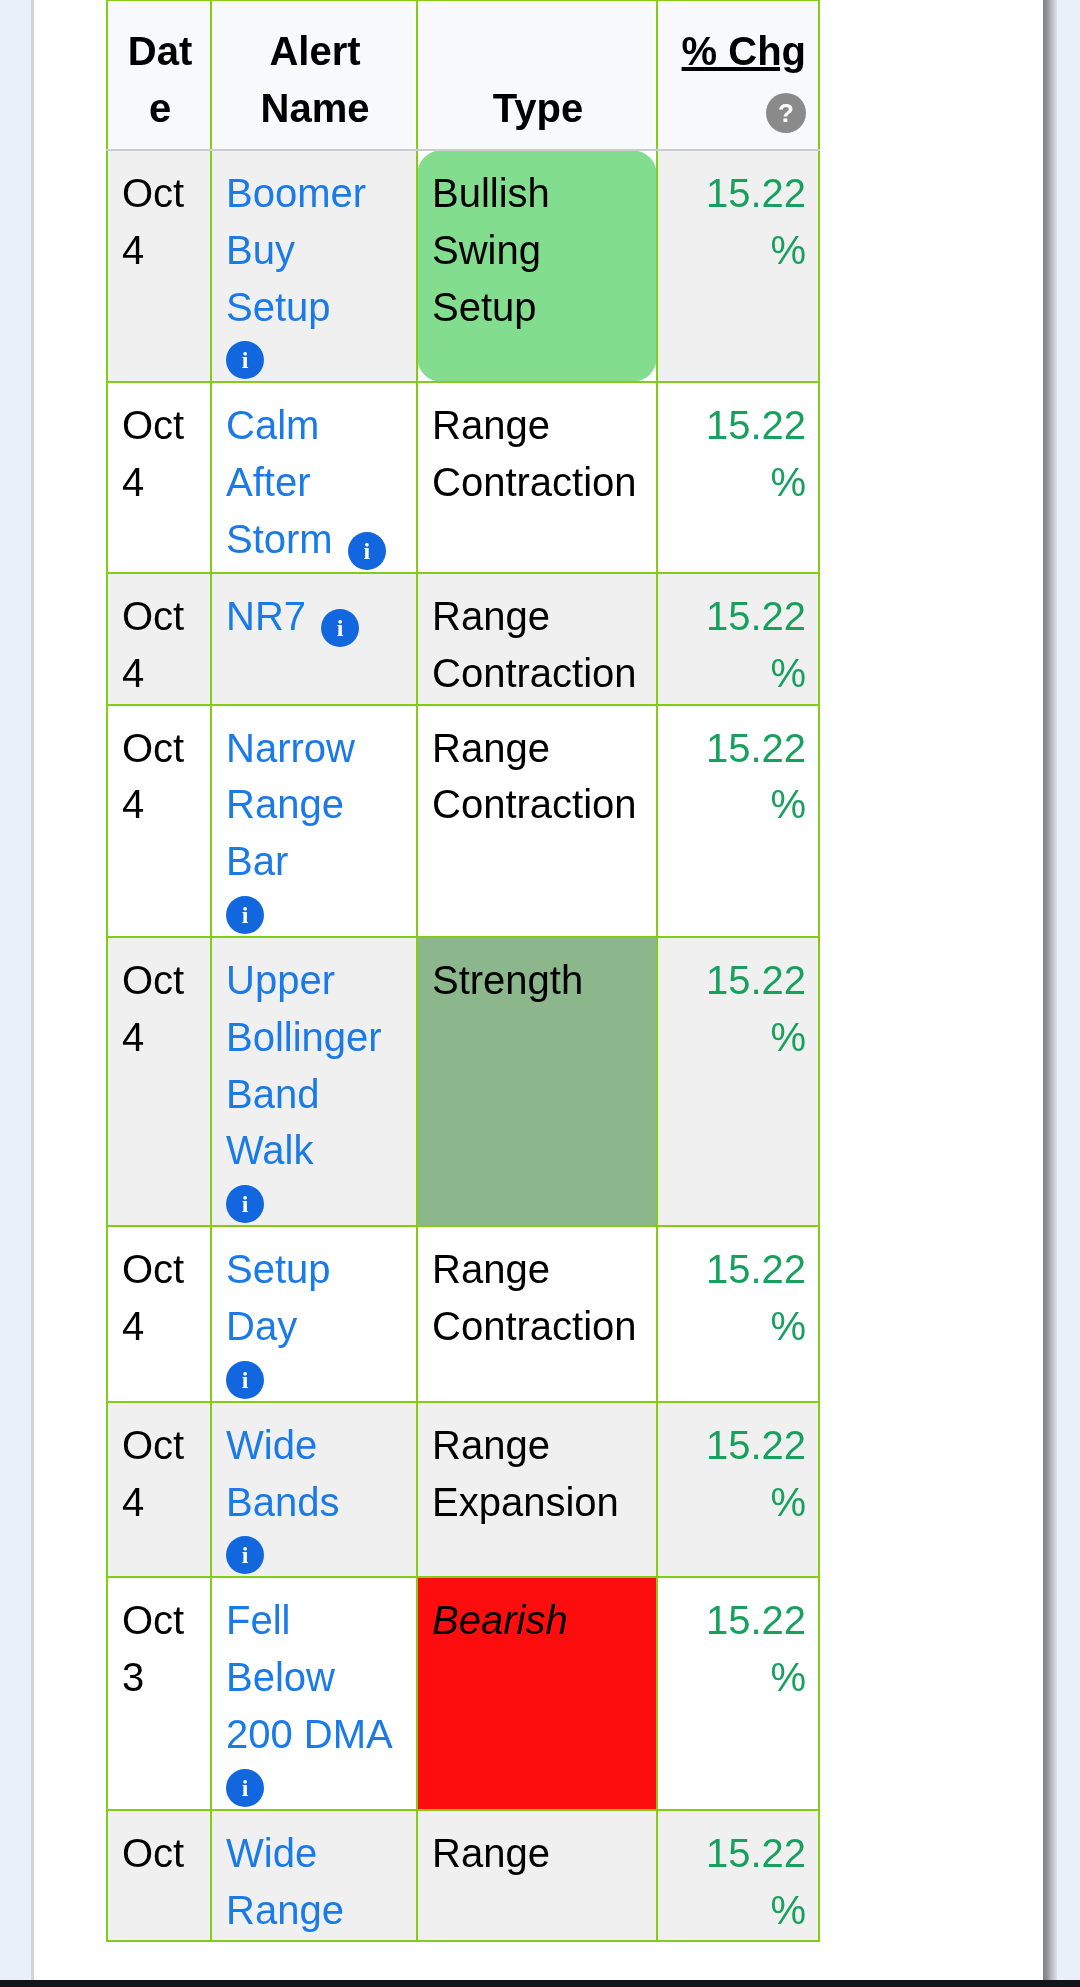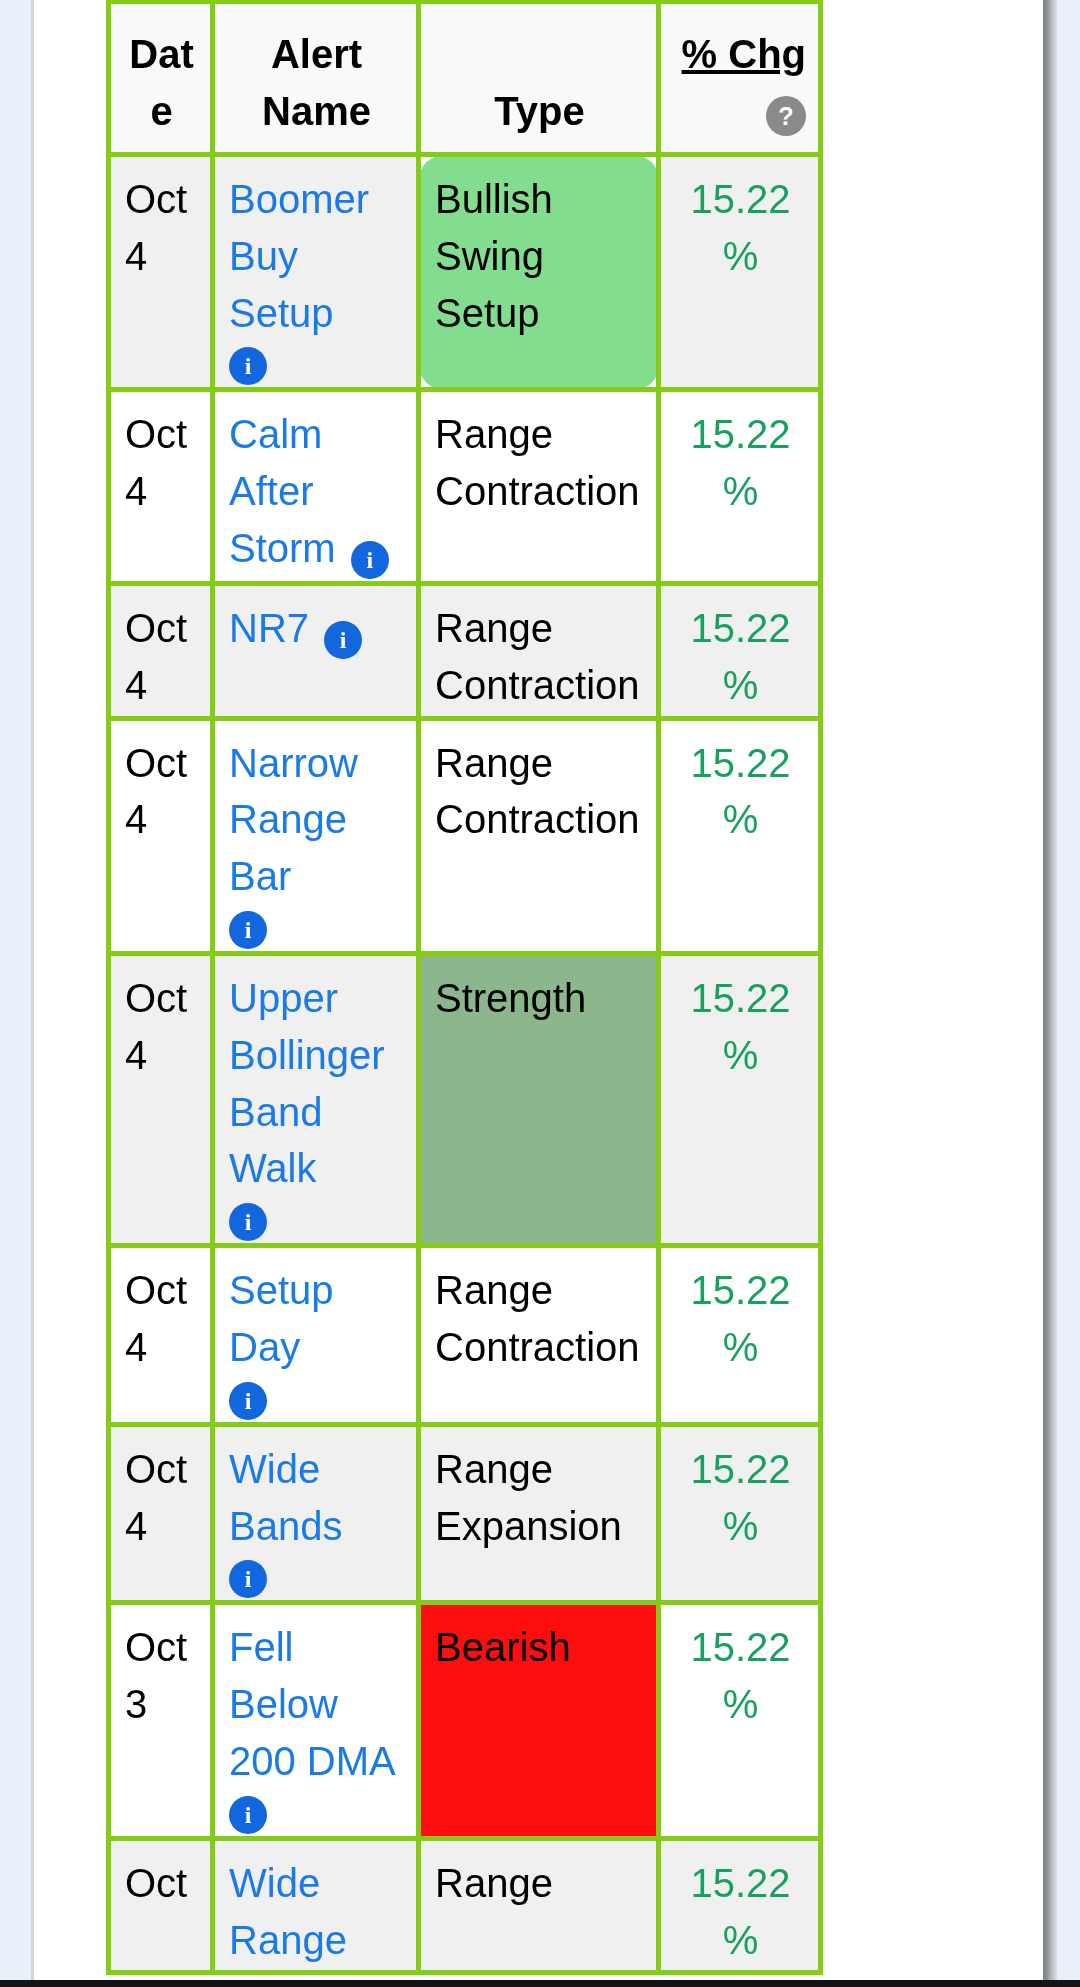--- a/index.html
+++ b/index.html
@@ -85,21 +85,21 @@
     font-size: 40px;
   }
 
   table.alerts col.c-date  { width: 104px; }
   table.alerts col.c-name  { width: 206px; }
   table.alerts col.c-type  { width: 240px; }
   table.alerts col.c-chg   { width: 162px; }
 
   table.alerts th,
   table.alerts td {
-    border: 5px solid #84cc16;
+    border: 2px solid #84cc16;
     padding: 14px 12px 2px 14px;
     vertical-align: top;
     line-height: 1.42;
     word-wrap: break-word;
     overflow-wrap: break-word;
   }
 
   table.alerts thead th {
     background: #f8f9fa;
     font-weight: bold;
@@ -161,23 +161,23 @@
   }
   .info-icon.block {
     display: flex;
     margin-left: 0;
     margin-top: 6px;
   }
 
   td.type { color: #000000; }
   tbody tr td.type.bg-green  { background: #82dd8e !important; border-radius: 25px; }
   tbody tr td.type.bg-sage   { background: #8cb78c !important; }
-  tbody tr td.type.bg-red    { background: #fd0d0d !important; }
-
-  td.chg { color: #17a05e; text-align: center; }
+  tbody tr td.type.bg-red    { background: #fd0d0d !important; font-style: italic; }
+
+  td.chg { color: #17a05e; text-align: right; }
 </style>
 </head>
 <body>
 
 <div id="viewport">
 
   <div class="gutter-left"></div>
 
   <div class="content-col">
     <div class="table-wrap">

